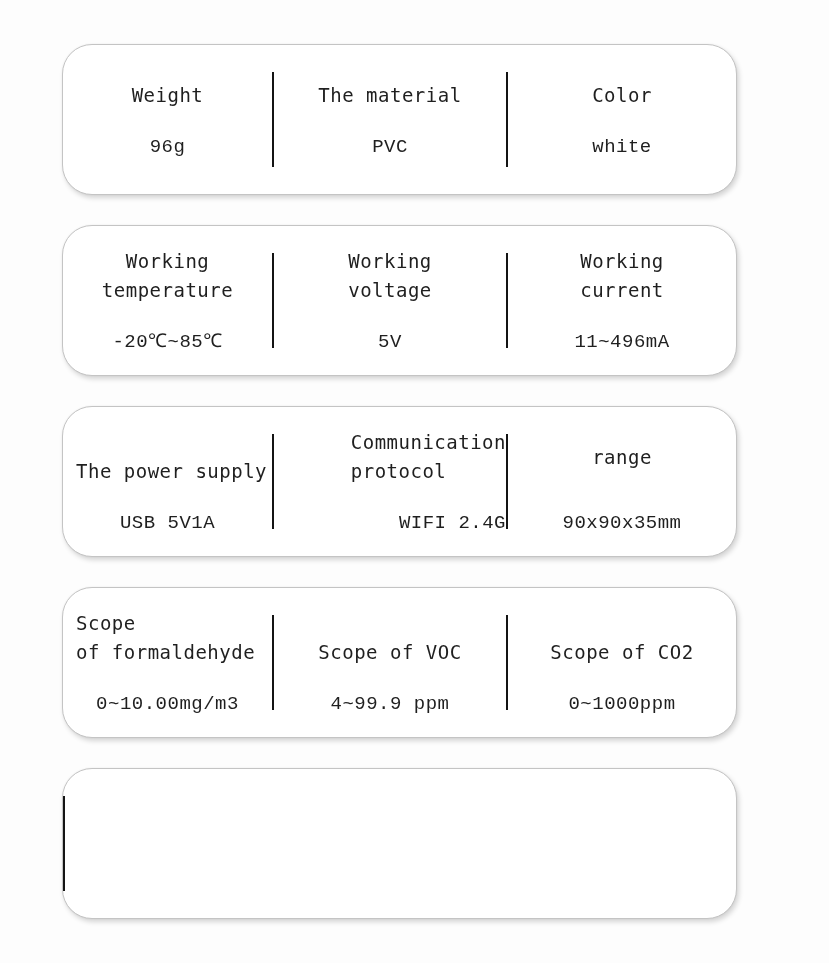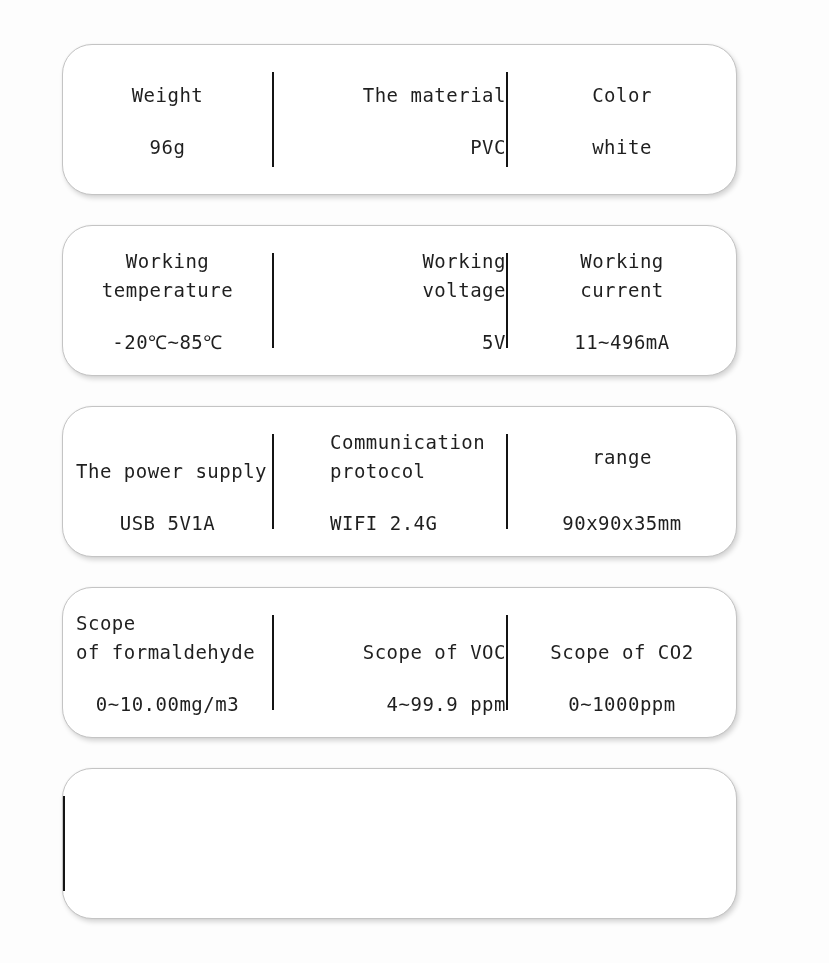--- a/index.html
+++ b/index.html
@@ -28,38 +28,38 @@
     display:flex;align-items:center;
   }
   .col{
     display:flex;flex-direction:column;
     align-items:center;justify-content:center;
     text-align:center;
     font-size:19px;letter-spacing:0.5px;
     height:100%;
   }
   .col-1{flex:0 0 209px;}
-  .col-2{flex:0 0 232px;align-items:flex-end;}
+  .col-2{flex:0 0 232px;}
   .col-3{flex:1 1 auto;}
   .col-half-1{flex:0 0 335px;}
   .col-half-2{flex:1 1 auto;}
   .divider{
     width:2px;height:95px;flex:none;align-self:center;
     background:var(--divider);
   }
   .label{white-space:pre-line;line-height:29px;}
-  .value{margin-top:25px;line-height:24px;white-space:pre;}
+  .value{margin-top:25px;line-height:24px;white-space:pre;font-family:Liberation Mono, monospace;}
   
   .label-2h{height:58px;display:flex;justify-content:center;}
   .label-bottom{align-items:flex-end;}
   .label-middle{align-items:center;}
   
   .label-left{align-self:flex-start;text-align:left;padding-left:13px;}
   
-  .col-inset{align-items:flex-start;text-align:left;padding-left:56px;}
+  .col-inset{align-items:flex-end;text-align:left;padding-left:56px;}
 </style>
 </head>
 <body>
 
 <div class="sheet">
 
   <section class="card">
     <div class="col col-1">
       <div class="label">Weight</div>
       <div class="value">96g</div>

